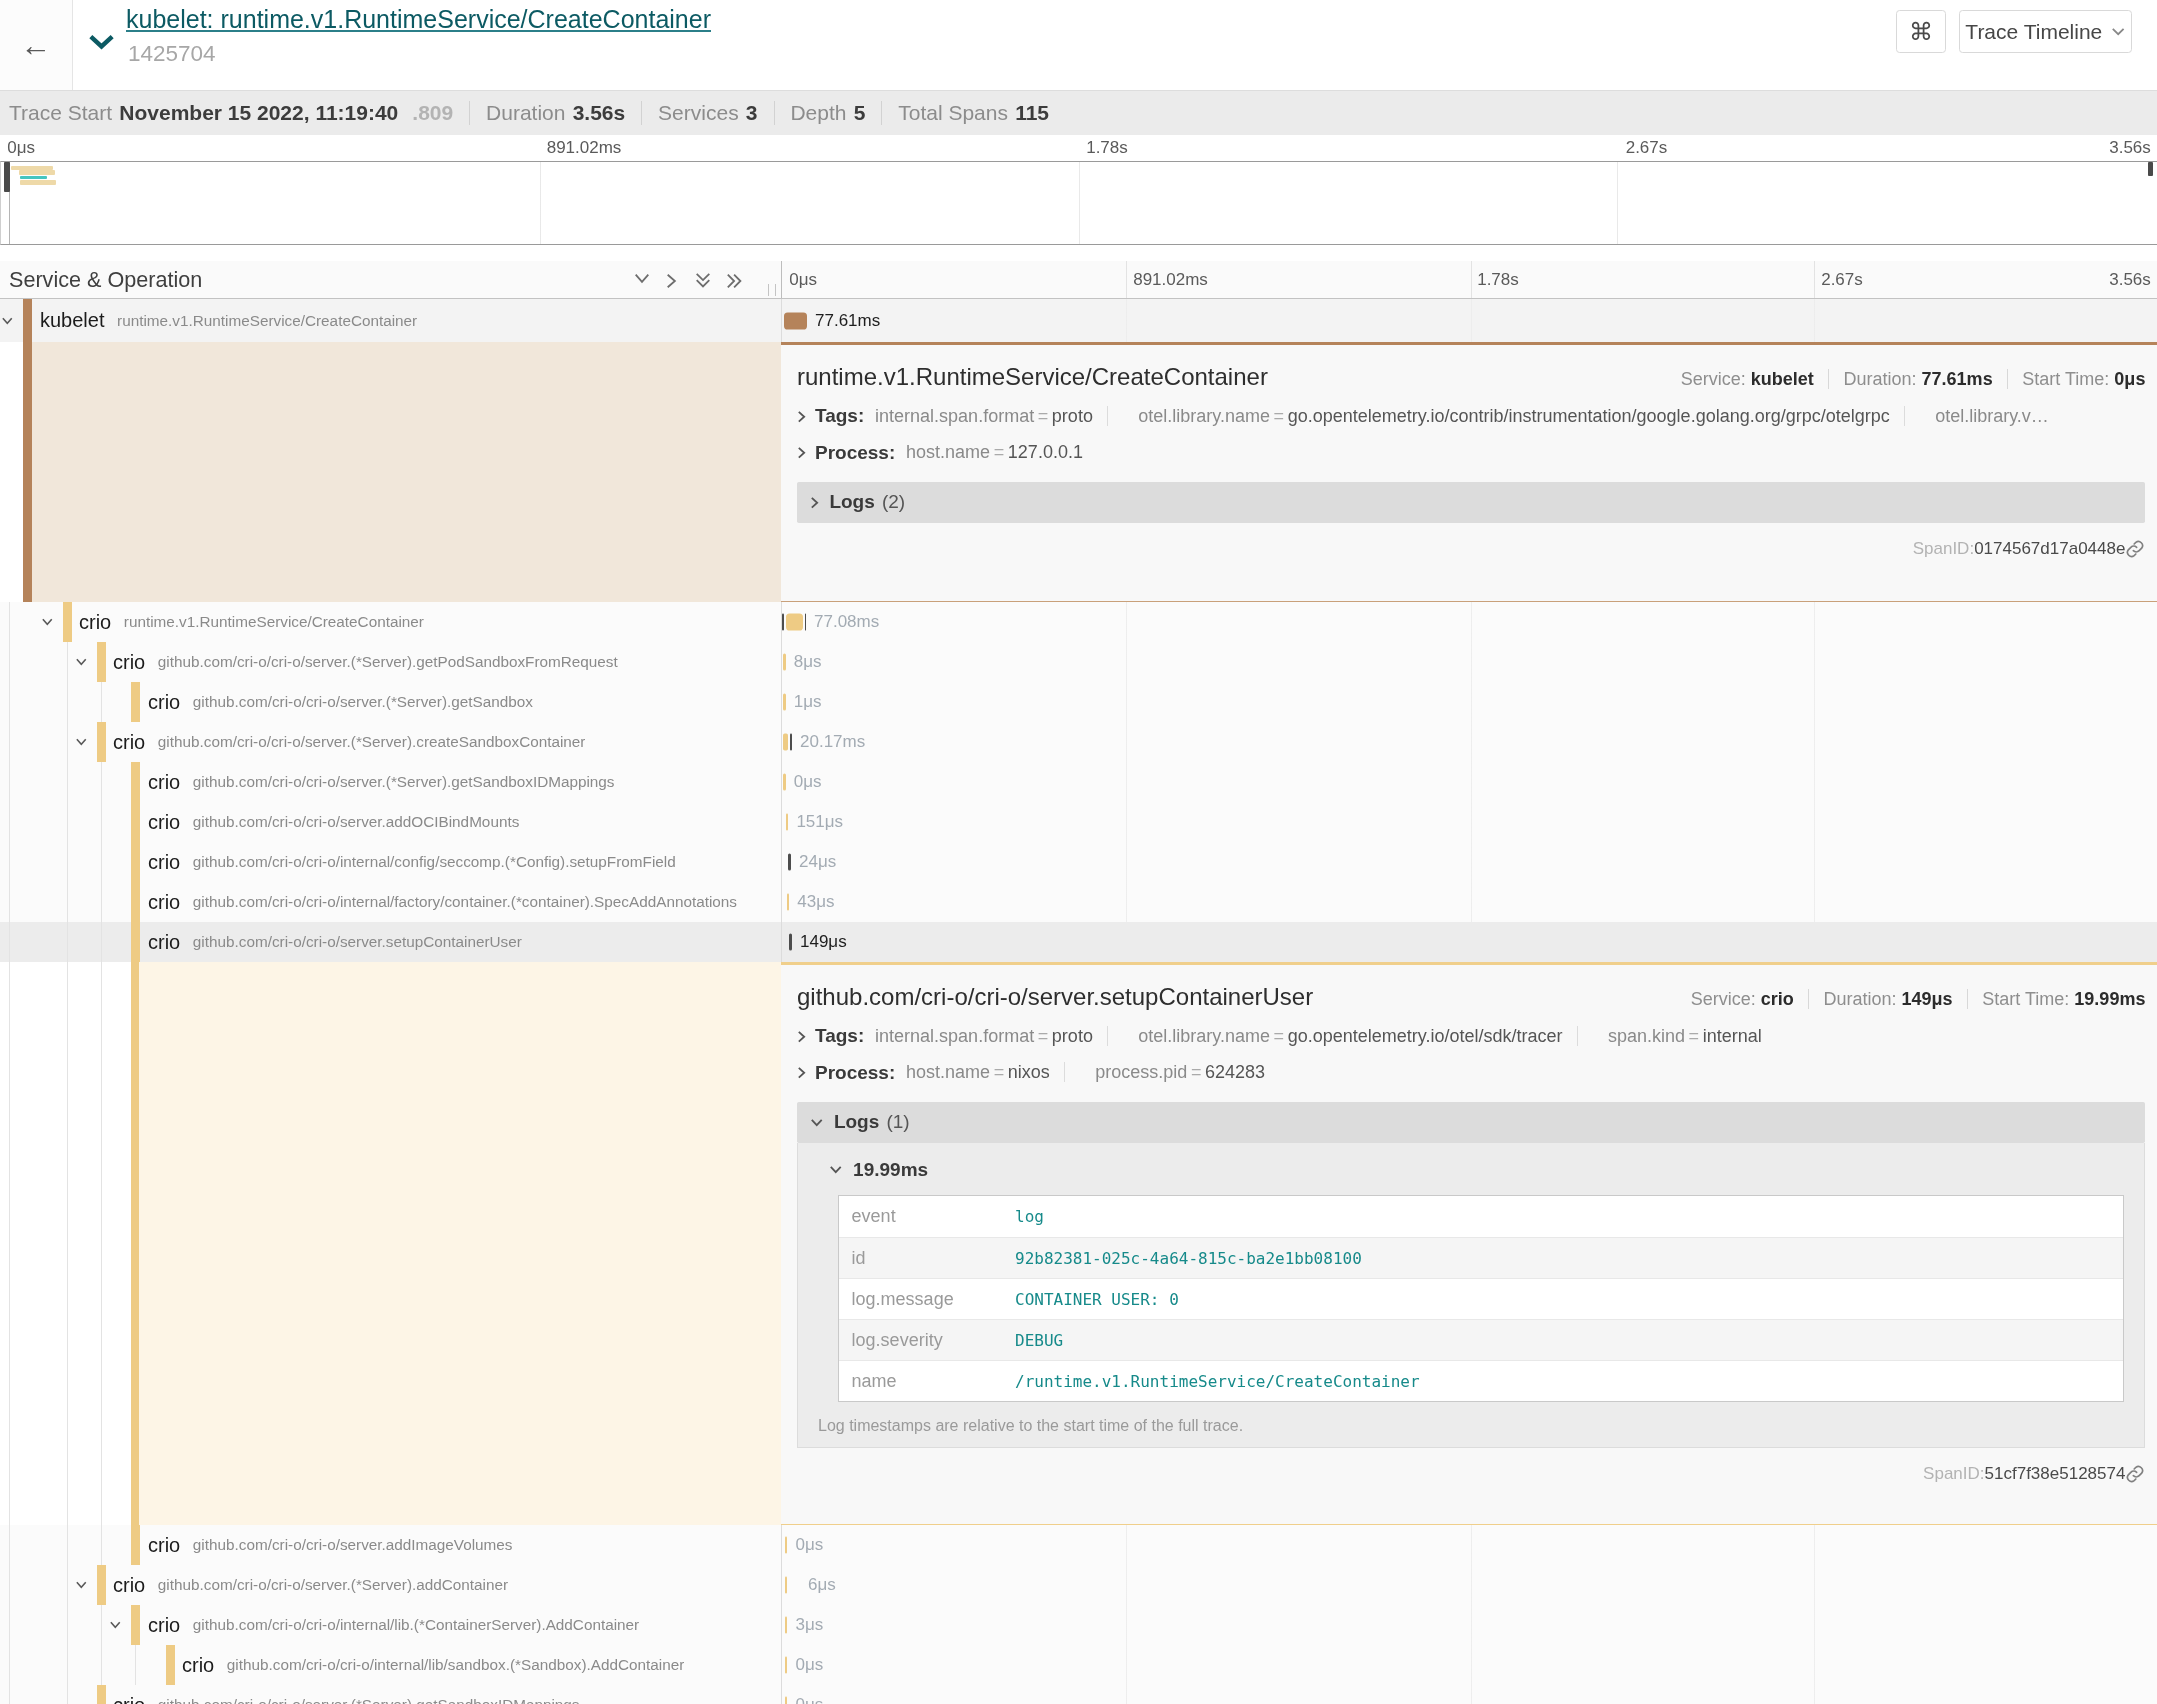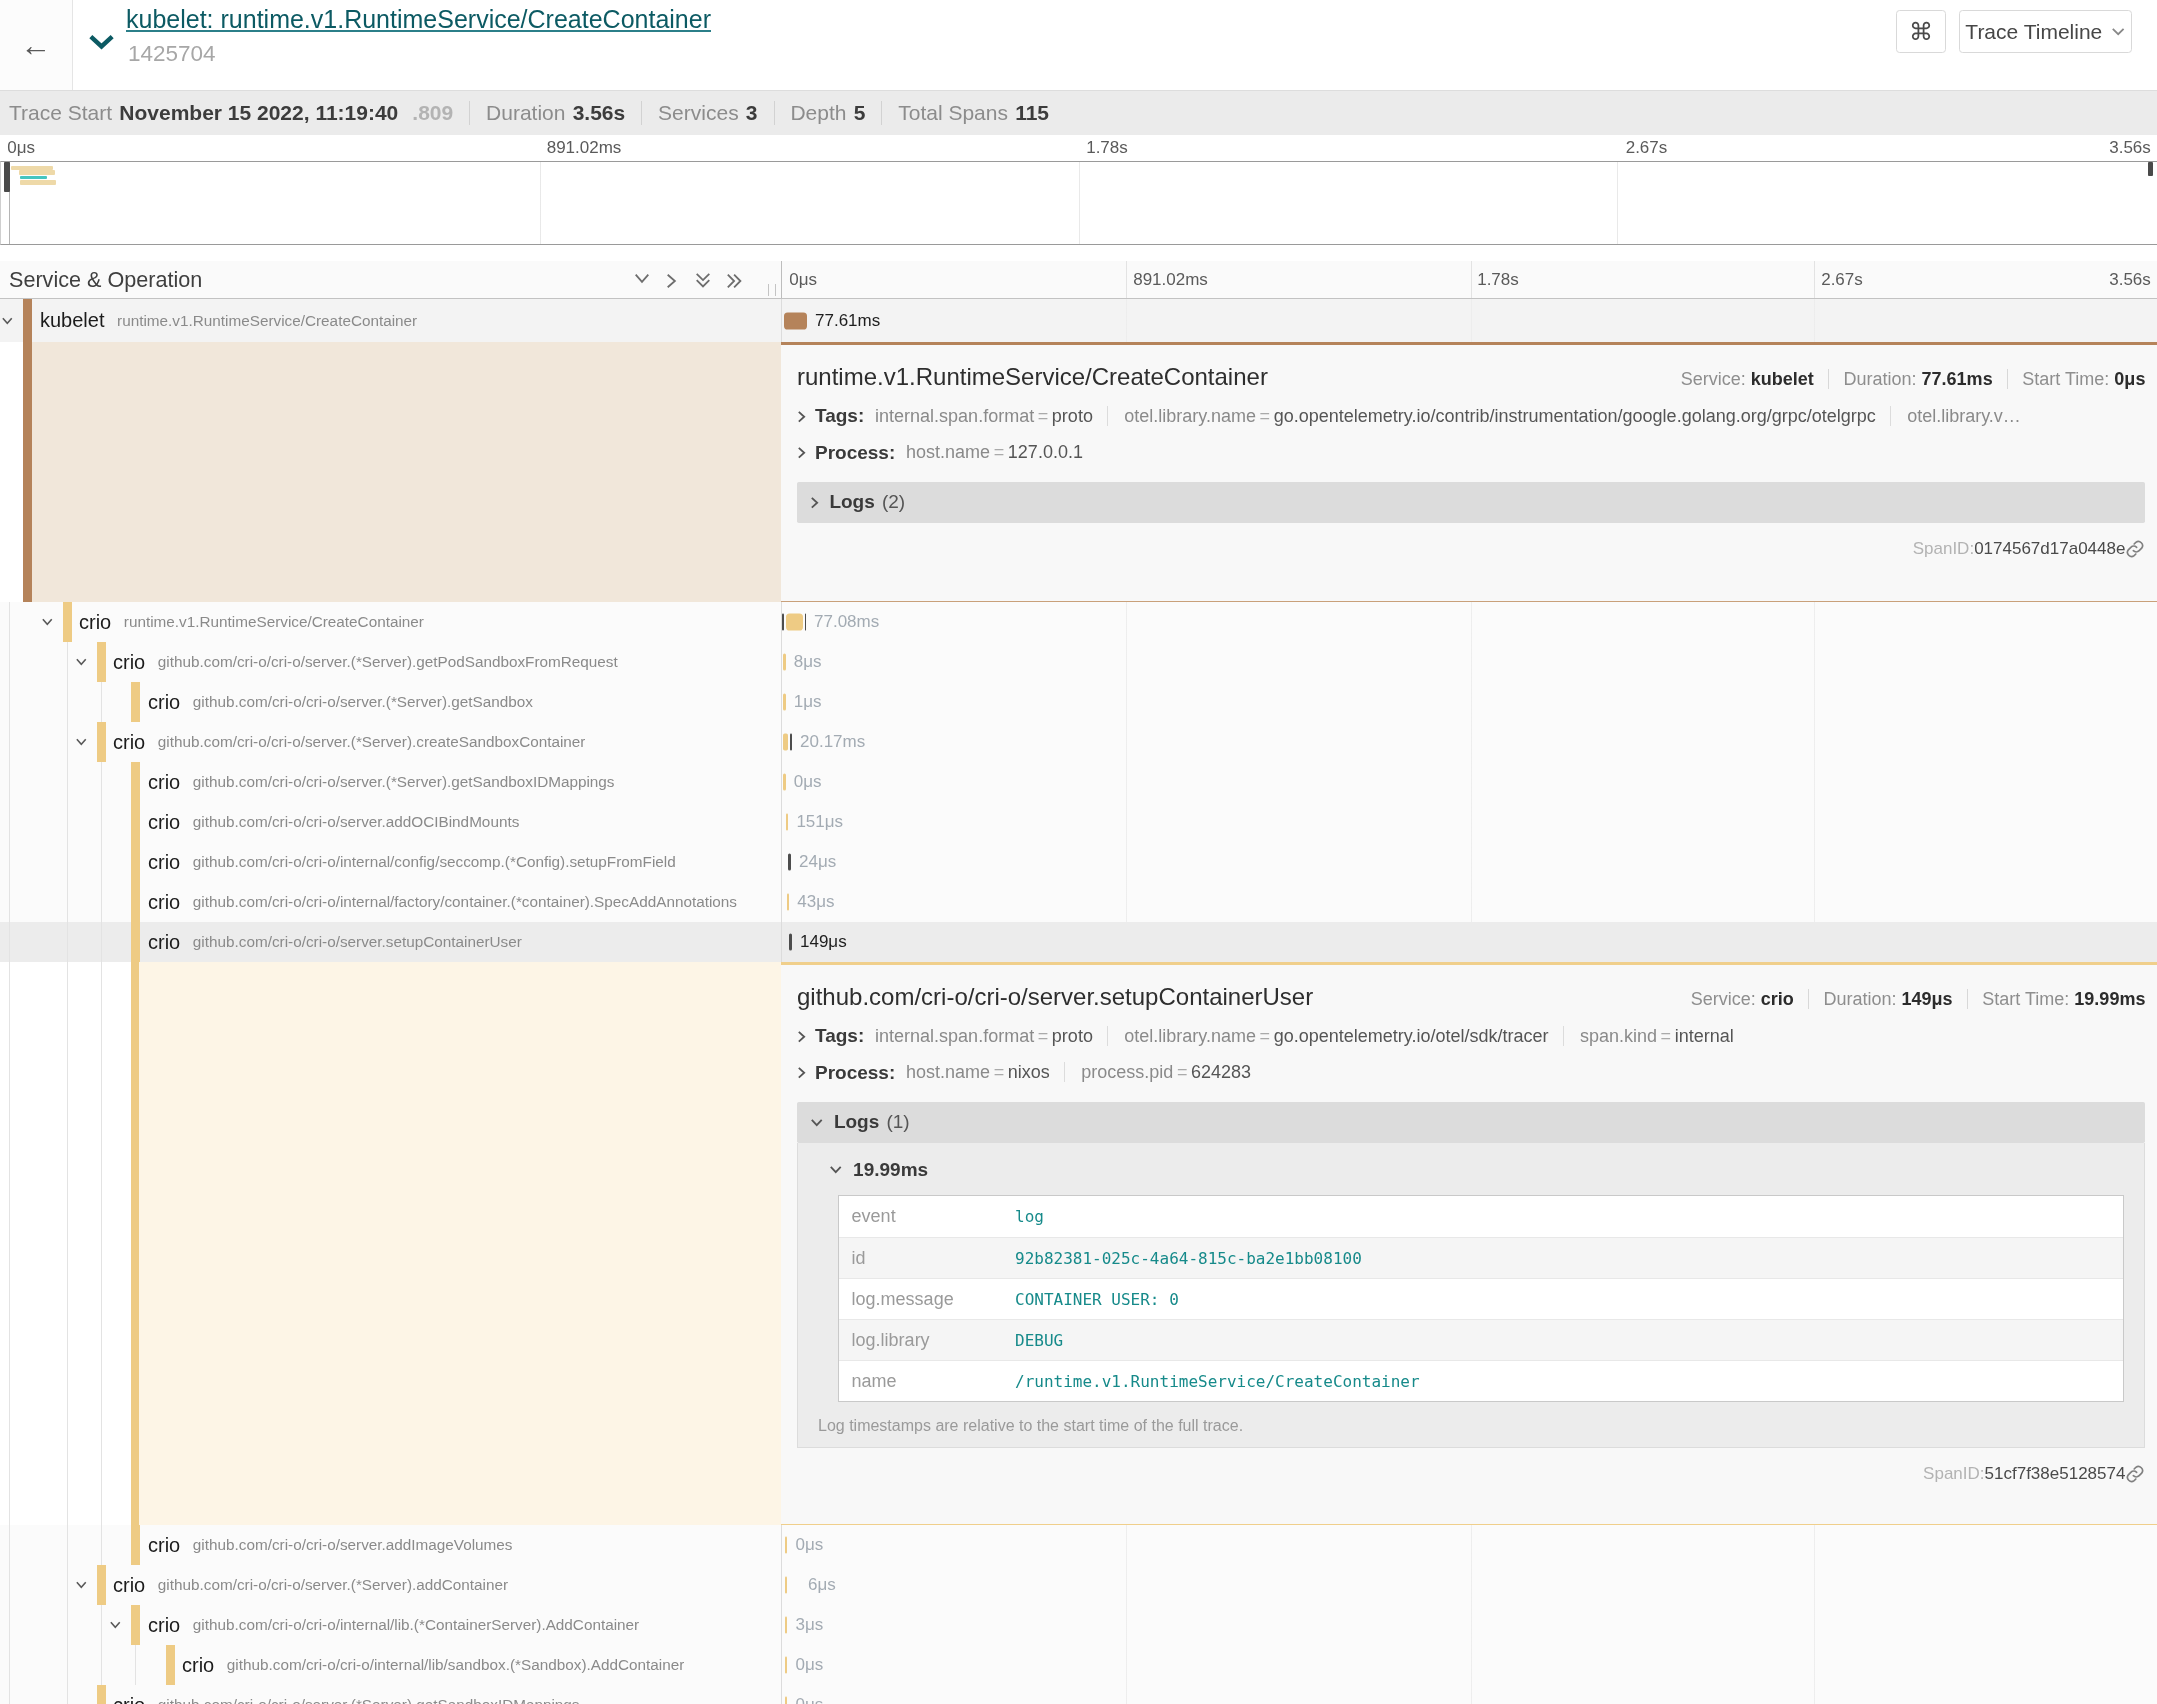--- a/index.html
+++ b/index.html
@@ -75,21 +75,21 @@
   .panel1 .panel-body{ height:260px; border-top:3.6px solid #b5835a; border-bottom:0.9px solid #c9a07a; }
   .panel2 .panel-body{ height:563px; border-top:3.6px solid #f0cf8b; border-bottom:1.8px solid #f0cf8b; }
   .p-head{ display:flex; justify-content:space-between; align-items:baseline; }
   .p-title{ font-size:24px; font-weight:400; color:#2e2e2e; }
   .p-meta{ font-size:18px; color:#8e8e8e; white-space:nowrap; }
   .p-meta b{ color:#2c2c2c; }
   .msep{ display:inline-block; width:0.9px; height:20px; background:#d8d8d8; margin:0 14.4px; vertical-align:-3.6px; }
   .kv-row{ display:flex; align-items:center; margin-top:14.4px; font-size:18px; color:#777; }
   .kv-label{ font-weight:700; color:#3a3a3a; font-size:19px; margin:0 10.8px 0 9px; }
   .tag{ white-space:nowrap; }
-  .tag + .tag{ border-left:0.9px solid #dcdcdc; padding-left:16px; margin-left:14.4px; }
+  .tag + .tag{ border-left:0.9px solid #dcdcdc; padding-left:30px; margin-left:14.4px; }
   .tk{ color:#8a8a8a; } .teq{ color:#aaa; padding:0 3.6px; } .tv{ color:#555; }
   .logs-bar{ margin-top:18px; background:#dcdcdc; height:41px; display:flex; align-items:center; padding-left:12.6px; font-size:19px; color:#555; border-radius:1.8px; cursor:pointer; }
   .logs-bar b{ color:#3a3a3a; margin:0 7.2px 0 10.8px; }
   .logs-body{ background:#ececec; border:0.9px solid #dcdcdc; border-top:none; padding:16px 20px 12.6px; }
   .log-entry-head{ display:flex; align-items:center; font-size:19px; color:#3a3a3a; font-weight:700; cursor:pointer; }
   .log-entry-head span{ margin-left:10.8px; }
   .log-table{ margin:14.4px 0 0 20px; background:#fff; border:0.9px solid #c9c9c9; }
   .lt-row{ display:flex; min-height:41px; align-items:center; }
   .lt-row + .lt-row{ border-top:0.9px solid #e8e8e8; }
   .lt-row.alt{ background:#f5f5f5; }
@@ -454,21 +454,21 @@
               </div>
               <div class="lt-row alt">
                 <div class="lt-k">id</div>
                 <div class="lt-v">92b82381-025c-4a64-815c-ba2e1bb08100</div>
               </div>
               <div class="lt-row">
                 <div class="lt-k">log.message</div>
                 <div class="lt-v">CONTAINER USER: 0</div>
               </div>
               <div class="lt-row alt">
-                <div class="lt-k">log.library</div>
+                <div class="lt-k">log.severity</div>
                 <div class="lt-v">DEBUG</div>
               </div>
               <div class="lt-row">
                 <div class="lt-k">name</div>
                 <div class="lt-v">/runtime.v1.RuntimeService/CreateContainer</div>
               </div>
             </div>
           <div class="log-note">Log timestamps are relative to the start time of the full trace.</div>
         </div>
         <div class="spanid-row">

